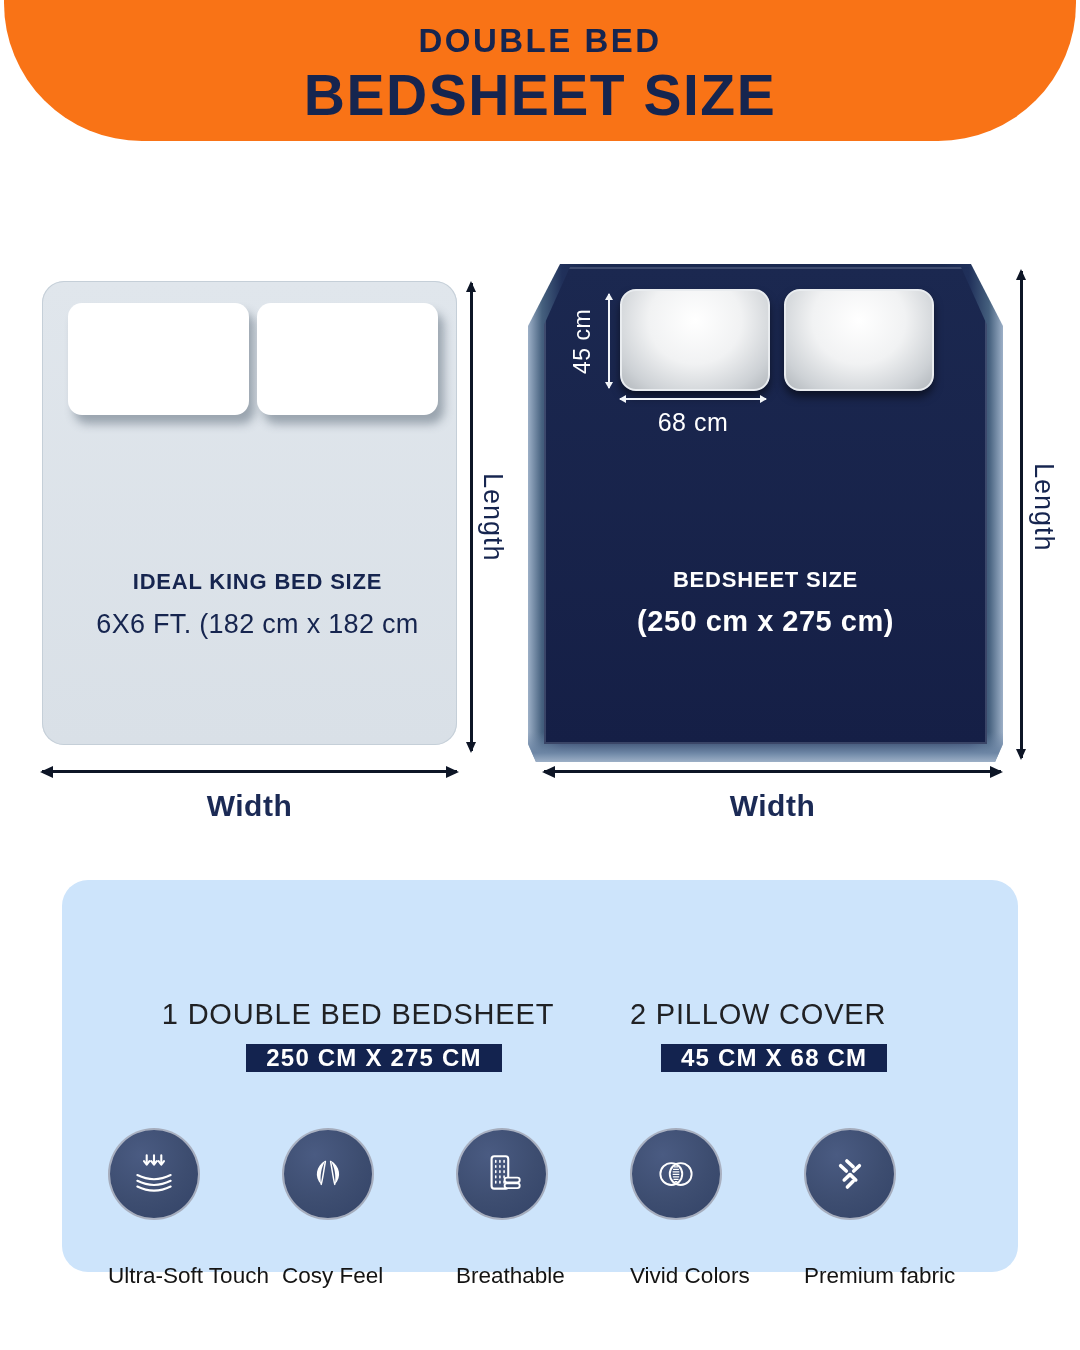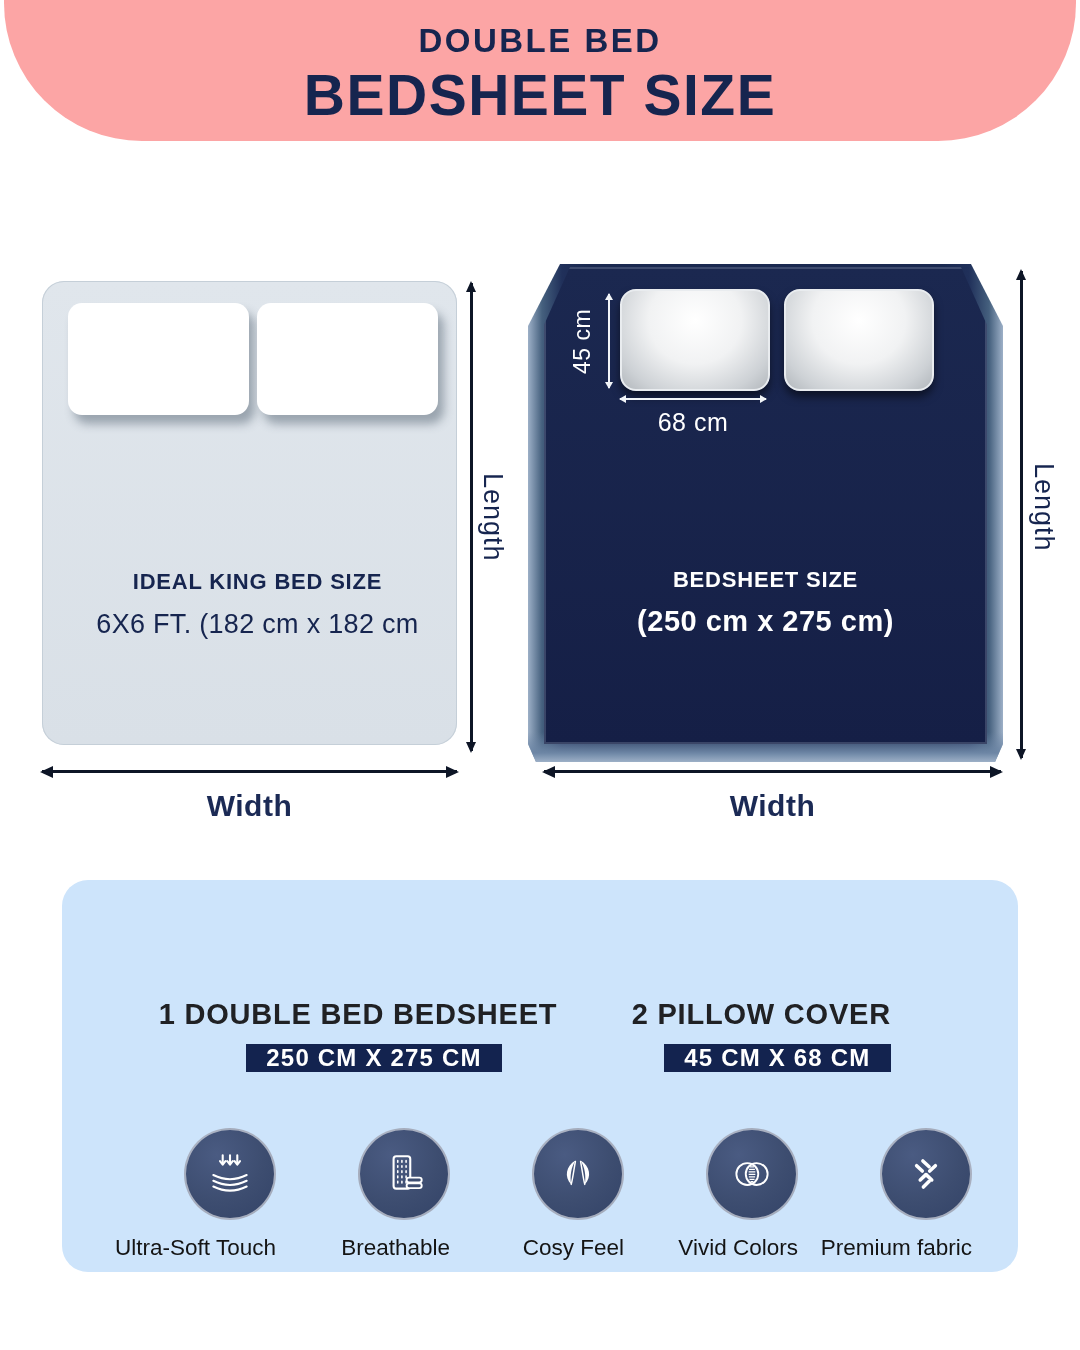--- a/index.html
+++ b/index.html
@@ -3,21 +3,21 @@
 <meta charset="utf-8">
 <style>
   html,body{margin:0;padding:0;background:#ffffff;}
   .canvas{
     position:relative;width:1080px;height:1350px;overflow:hidden;background:#ffffff;
     font-family:"Liberation Sans",sans-serif;
   }
   
   .header{
     position:absolute;left:4px;top:0;width:1072px;height:141px;
-    background:#fca5a5;border-radius:0 0 138px 138px;text-align:center;
+    background:#f97316;border-radius:0 0 138px 138px;text-align:center;
   }
   .header-sub{
     margin-top:22px;font-size:33px;font-weight:600;letter-spacing:2.5px;color:#16254f;
   }
   .header-title{
     margin-top:2px;font-size:57px;font-weight:800;letter-spacing:1.5px;color:#16254f;
   }
   
   .bed{
     position:absolute;left:42px;top:281px;width:415px;height:464px;
@@ -96,27 +96,27 @@
   .wlabel{position:absolute;color:#1b2a55;font-size:30px;font-weight:700;letter-spacing:.5px;text-align:center;}
   
   .pack{
     position:absolute;left:62px;top:880px;width:956px;height:392px;
     background:#cde4fb;border-radius:26px;
   }
   .pack-title{position:absolute;top:28px;left:0;right:0;text-align:center;
     font-size:43px;font-weight:800;color:#16254f;letter-spacing:.5px;}
   .pack-items{position:absolute;top:118px;left:0;right:0;display:flex;justify-content:center;gap:44px;}
   .pack-item{display:flex;flex-direction:column;align-items:center;gap:13px;min-width:320px;}
-  .pack-item-label{font-size:29px;font-weight:700;color:#202124;letter-spacing:.8px;white-space:nowrap;}
+  .pack-item-label{font-size:29px;font-weight:400;color:#202124;letter-spacing:.8px;white-space:nowrap;}
   .pack-badge{
     background:#13234f;color:#ffffff;font-size:24px;font-weight:600;letter-spacing:1.2px;
     padding:0 20px;white-space:nowrap;margin-left:32px;
   }
   .pack-features{position:absolute;top:248px;left:46px;right:46px;display:flex;justify-content:space-between;}
-  .feature{width:168px;display:flex;flex-direction:column;align-items:flex-end;}
+  .feature{width:168px;display:flex;flex-direction:column;align-items:flex-start;gap:28px;}
   .feature-circle{
     width:88px;height:88px;border-radius:50%;flex:0 0 auto;
     background:radial-gradient(circle at 35% 28%,#4a5b82 0%,#3d4d70 55%,#334367 100%);
     border:2px solid rgba(255,255,255,.55);
     display:flex;align-items:center;justify-content:center;
   }
   .feature-label{margin-top:15px;font-size:22.5px;color:#141414;white-space:nowrap;}
   .feature svg{display:block;}
 </style>
 </head>
@@ -185,50 +185,50 @@
               <path d="M8 25q16 8 32 0M8 30.5q16 8 32 0M8 36q16 8 32 0"></path>
             </g>
           </svg>
         </div>
         <div class="feature-label">Ultra-Soft Touch</div>
       </div>
 
       <div class="feature">
         <div class="feature-circle">
           <svg width="50" height="50" viewBox="0 0 48 48">
+            <g fill="#ffffff" stroke="none">
+              <path d="M21.5 11 C12.5 16 10.5 27 17.5 34 C16 26 17.5 17.5 21.5 11 Z"></path>
+              <path d="M26.5 11 C35.5 16 37.5 27 30.5 34 C32 26 30.5 17.5 26.5 11 Z"></path>
+            </g>
+            <g stroke="#ffffff" stroke-width="1.4" fill="none" stroke-linecap="round">
+              <path d="M17.5 34 C19 28 20 20 21.5 12"></path>
+              <path d="M30.5 34 C29 28 28 20 26.5 12"></path>
+            </g>
+          </svg>
+        </div>
+        <div class="feature-label">Cosy Feel</div>
+      </div>
+
+      <div class="feature">
+        <div class="feature-circle">
+          <svg width="50" height="50" viewBox="0 0 48 48">
             <g stroke="#ffffff" fill="none" stroke-linecap="round">
               <rect x="14" y="7" width="16" height="31" rx="2.5" stroke-width="2"></rect>
               <path d="M18 11v23M22 11v23M26 11v23" stroke-width="1.5" stroke-dasharray="1.6 3.4"></path>
               <rect x="26.5" y="27.5" width="14.5" height="4.6" rx="2.3" stroke-width="1.8" fill="#3d4d70"></rect>
               <rect x="26.5" y="33" width="14.5" height="4.6" rx="2.3" stroke-width="1.8" fill="#3d4d70"></rect>
             </g>
           </svg>
         </div>
         <div class="feature-label">Breathable</div>
       </div>
 
       <div class="feature">
         <div class="feature-circle">
           <svg width="50" height="50" viewBox="0 0 48 48">
-            <g fill="#ffffff" stroke="none">
-              <path d="M21.5 11 C12.5 16 10.5 27 17.5 34 C16 26 17.5 17.5 21.5 11 Z"></path>
-              <path d="M26.5 11 C35.5 16 37.5 27 30.5 34 C32 26 30.5 17.5 26.5 11 Z"></path>
-            </g>
-            <g stroke="#ffffff" stroke-width="1.4" fill="none" stroke-linecap="round">
-              <path d="M17.5 34 C19 28 20 20 21.5 12"></path>
-              <path d="M30.5 34 C29 28 28 20 26.5 12"></path>
-            </g>
-          </svg>
-        </div>
-        <div class="feature-label">Cosy Feel</div>
-      </div>
-
-      <div class="feature">
-        <div class="feature-circle">
-          <svg width="50" height="50" viewBox="0 0 48 48">
             <g stroke="#ffffff" fill="none">
               <circle cx="19.5" cy="24" r="10.5" stroke-width="1.8"></circle>
               <circle cx="28.5" cy="24" r="10.5" stroke-width="1.8"></circle>
               <path d="M22 17.2h4M21.2 19.6h5.6M20.8 22h6.4M20.8 24.4h6.4M21 26.8h6M21.6 29.2h4.8M22.8 31.2h2.4" stroke-width="1.2"></path>
             </g>
           </svg>
         </div>
         <div class="feature-label">Vivid Colors</div>
       </div>
 

